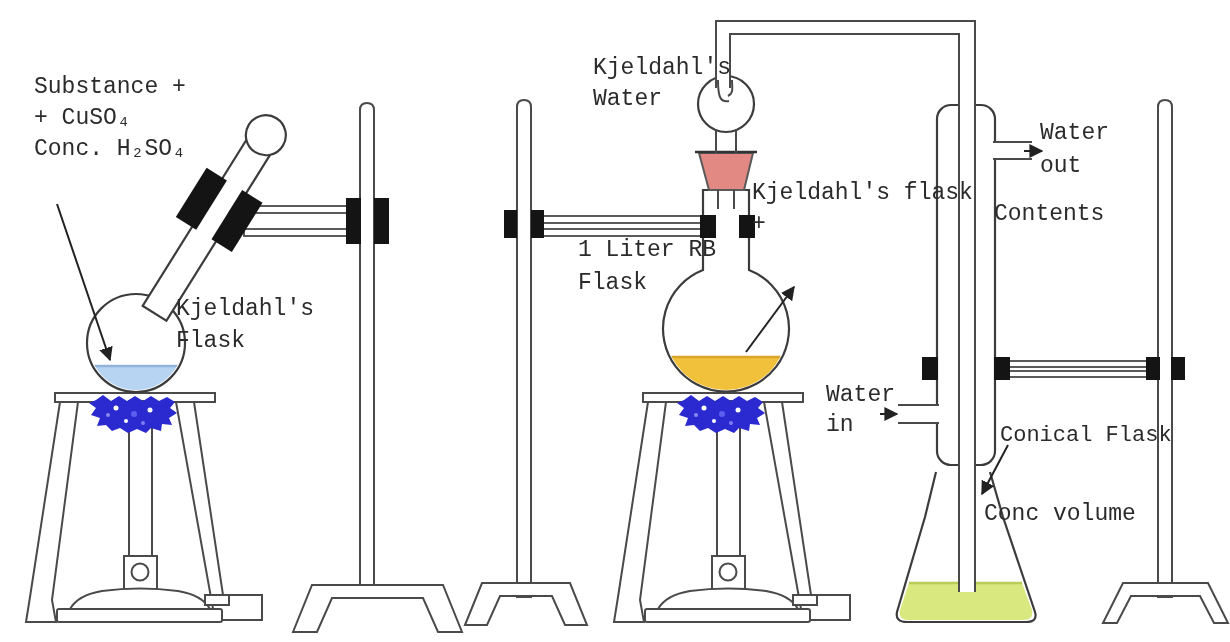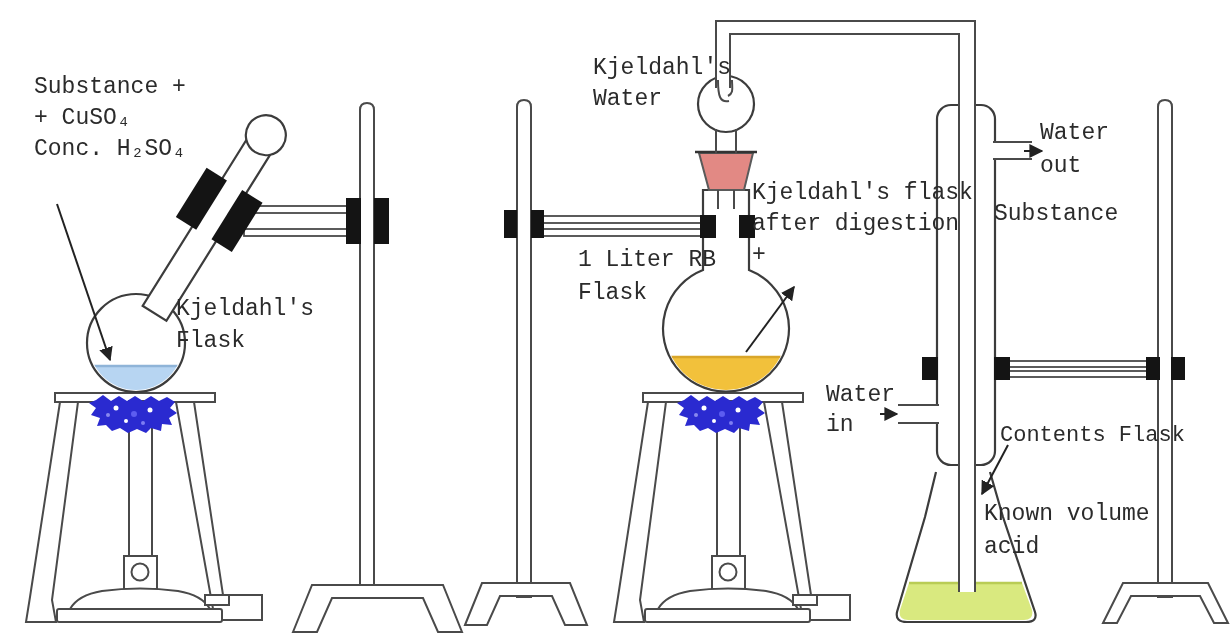--- a/index.html
+++ b/index.html
@@ -175,47 +175,45 @@
 <div class="lbl ctr" style="left:176px;top:293px;width:134px;line-height:32px;">
   <span>Kjeldahl's</span>
   <span>Flask</span>
 </div>
 
 <div class="lbl ctr" style="left:593px;top:53px;width:118px;">
   <span>Kjeldahl's</span>
   <span>Water</span>
 </div>
 
-<div class="lbl" style="left:578px;top:244px;width:130px;line-height:33px;">
+<div class="lbl" style="left:578px;top:234px;width:130px;line-height:33px;">
   <span>1 Liter RB</span>
   <span>Flask</span>
 </div>
 
 <div class="lbl ctr" style="left:752px;top:178px;width:172px;">
   <span>Kjeldahl's flask</span>
-  <span>after digestion</span>
   <span>+</span>
 </div>
 
 <div class="lbl ctr" style="left:1040px;top:117px;width:96px;line-height:33px;">
   <span>Water</span>
   <span>out</span>
 </div>
 
 <div class="lbl" style="left:994px;top:199px;">
-  <span>Substance</span>
+  <span>Contents</span>
 </div>
 
 <div class="lbl ctr" style="left:826px;top:380px;width:76px;line-height:30px;">
   <span>Water</span>
   <span>in</span>
 </div>
 
 <div class="lbl" style="left:1000px;top:420px;font-size:22px;">
-  <span>Contents Flask</span>
+  <span>Conical Flask</span>
 </div>
 
 <div class="lbl ctr" style="left:984px;top:498px;width:178px;line-height:33px;">
-  <span>Known volume</span>
-  <span>acid</span>
+  <span>Conc volume</span>
 </div>
 
 </div>
 
 </body></html>

